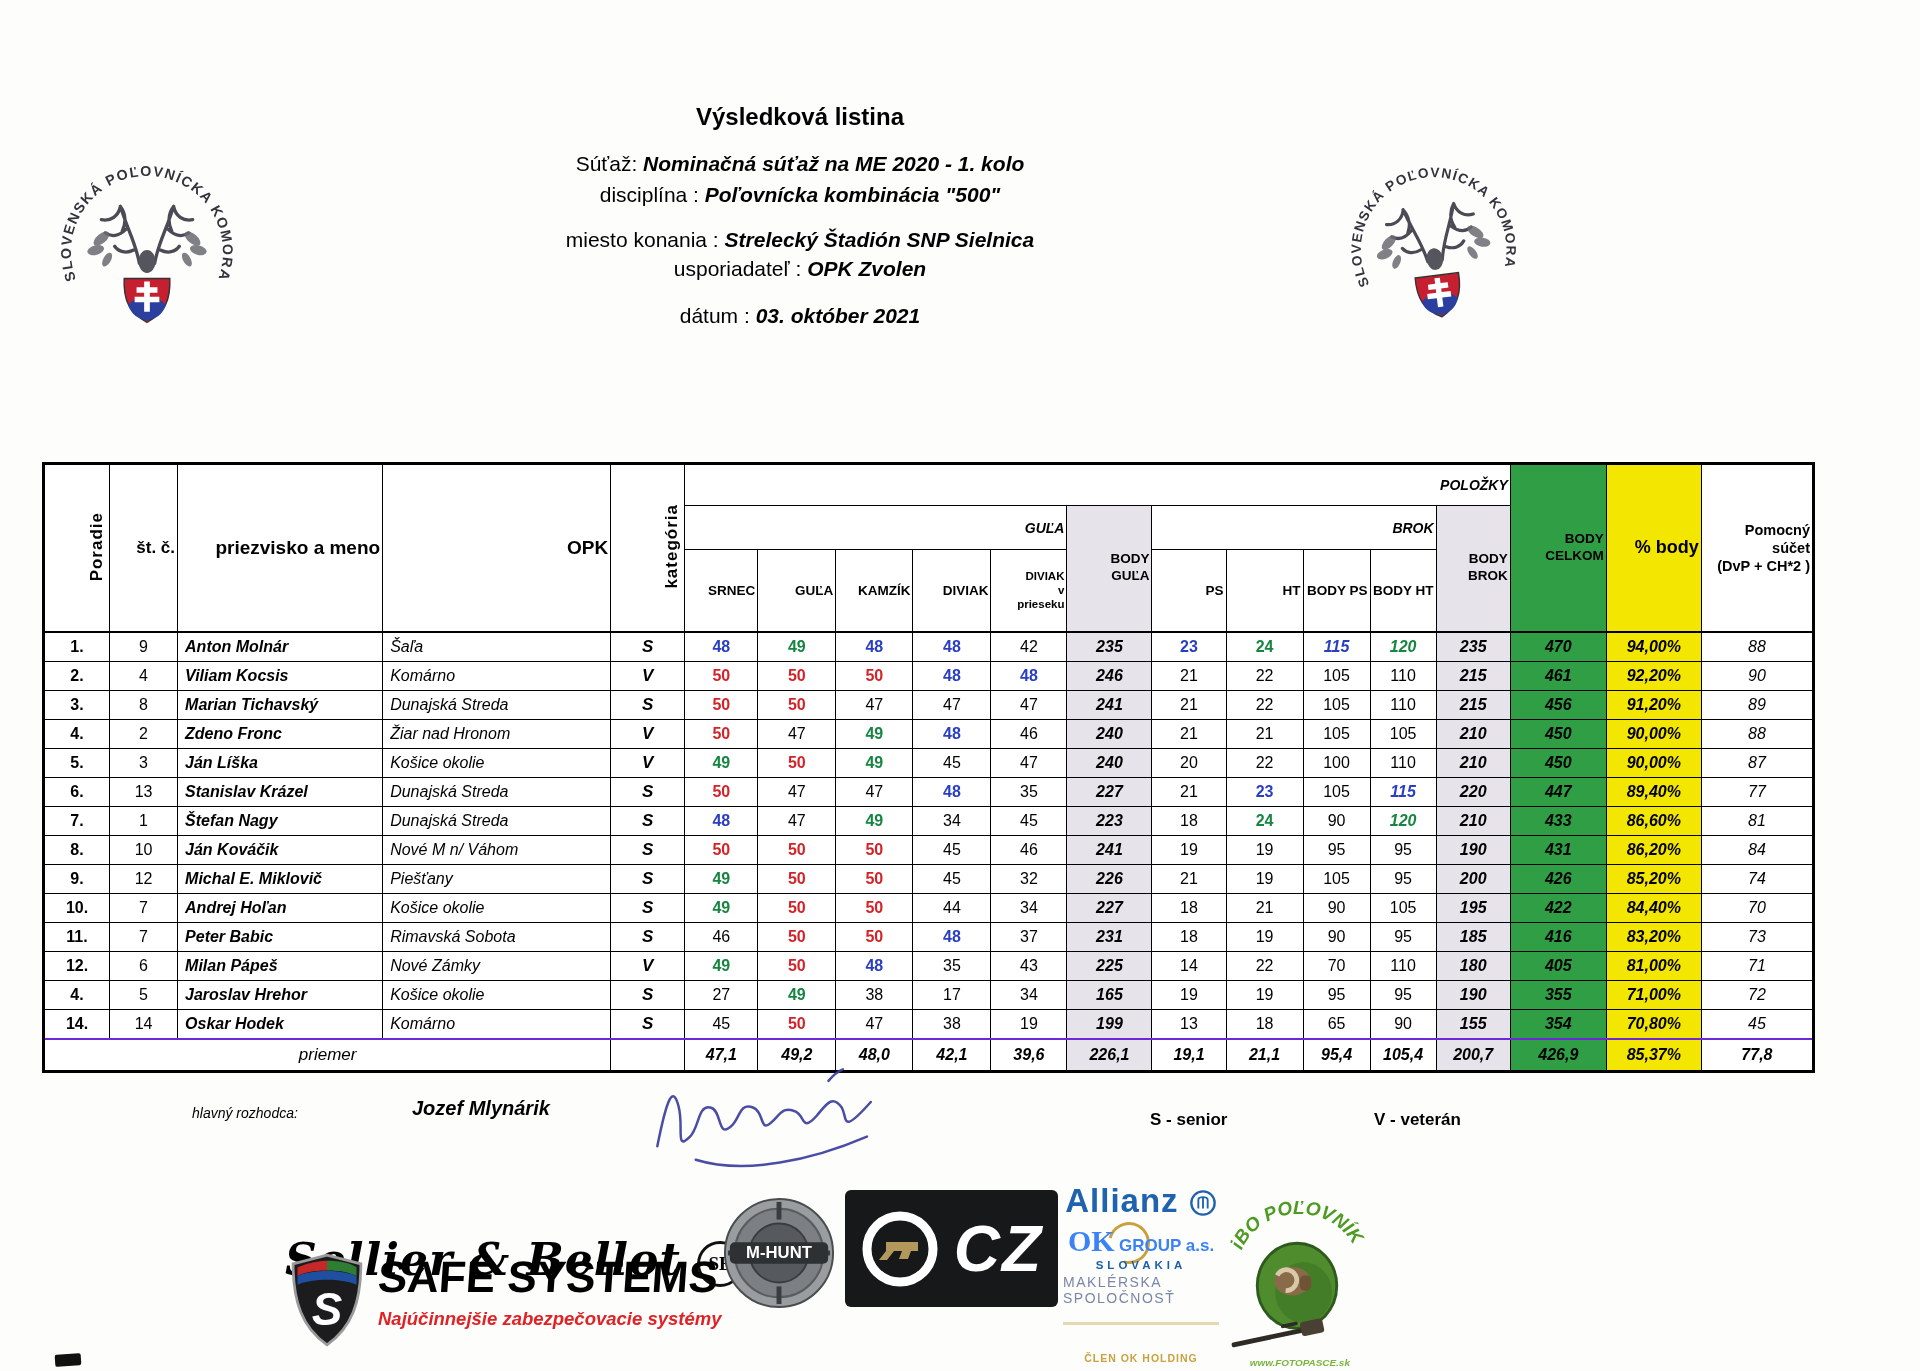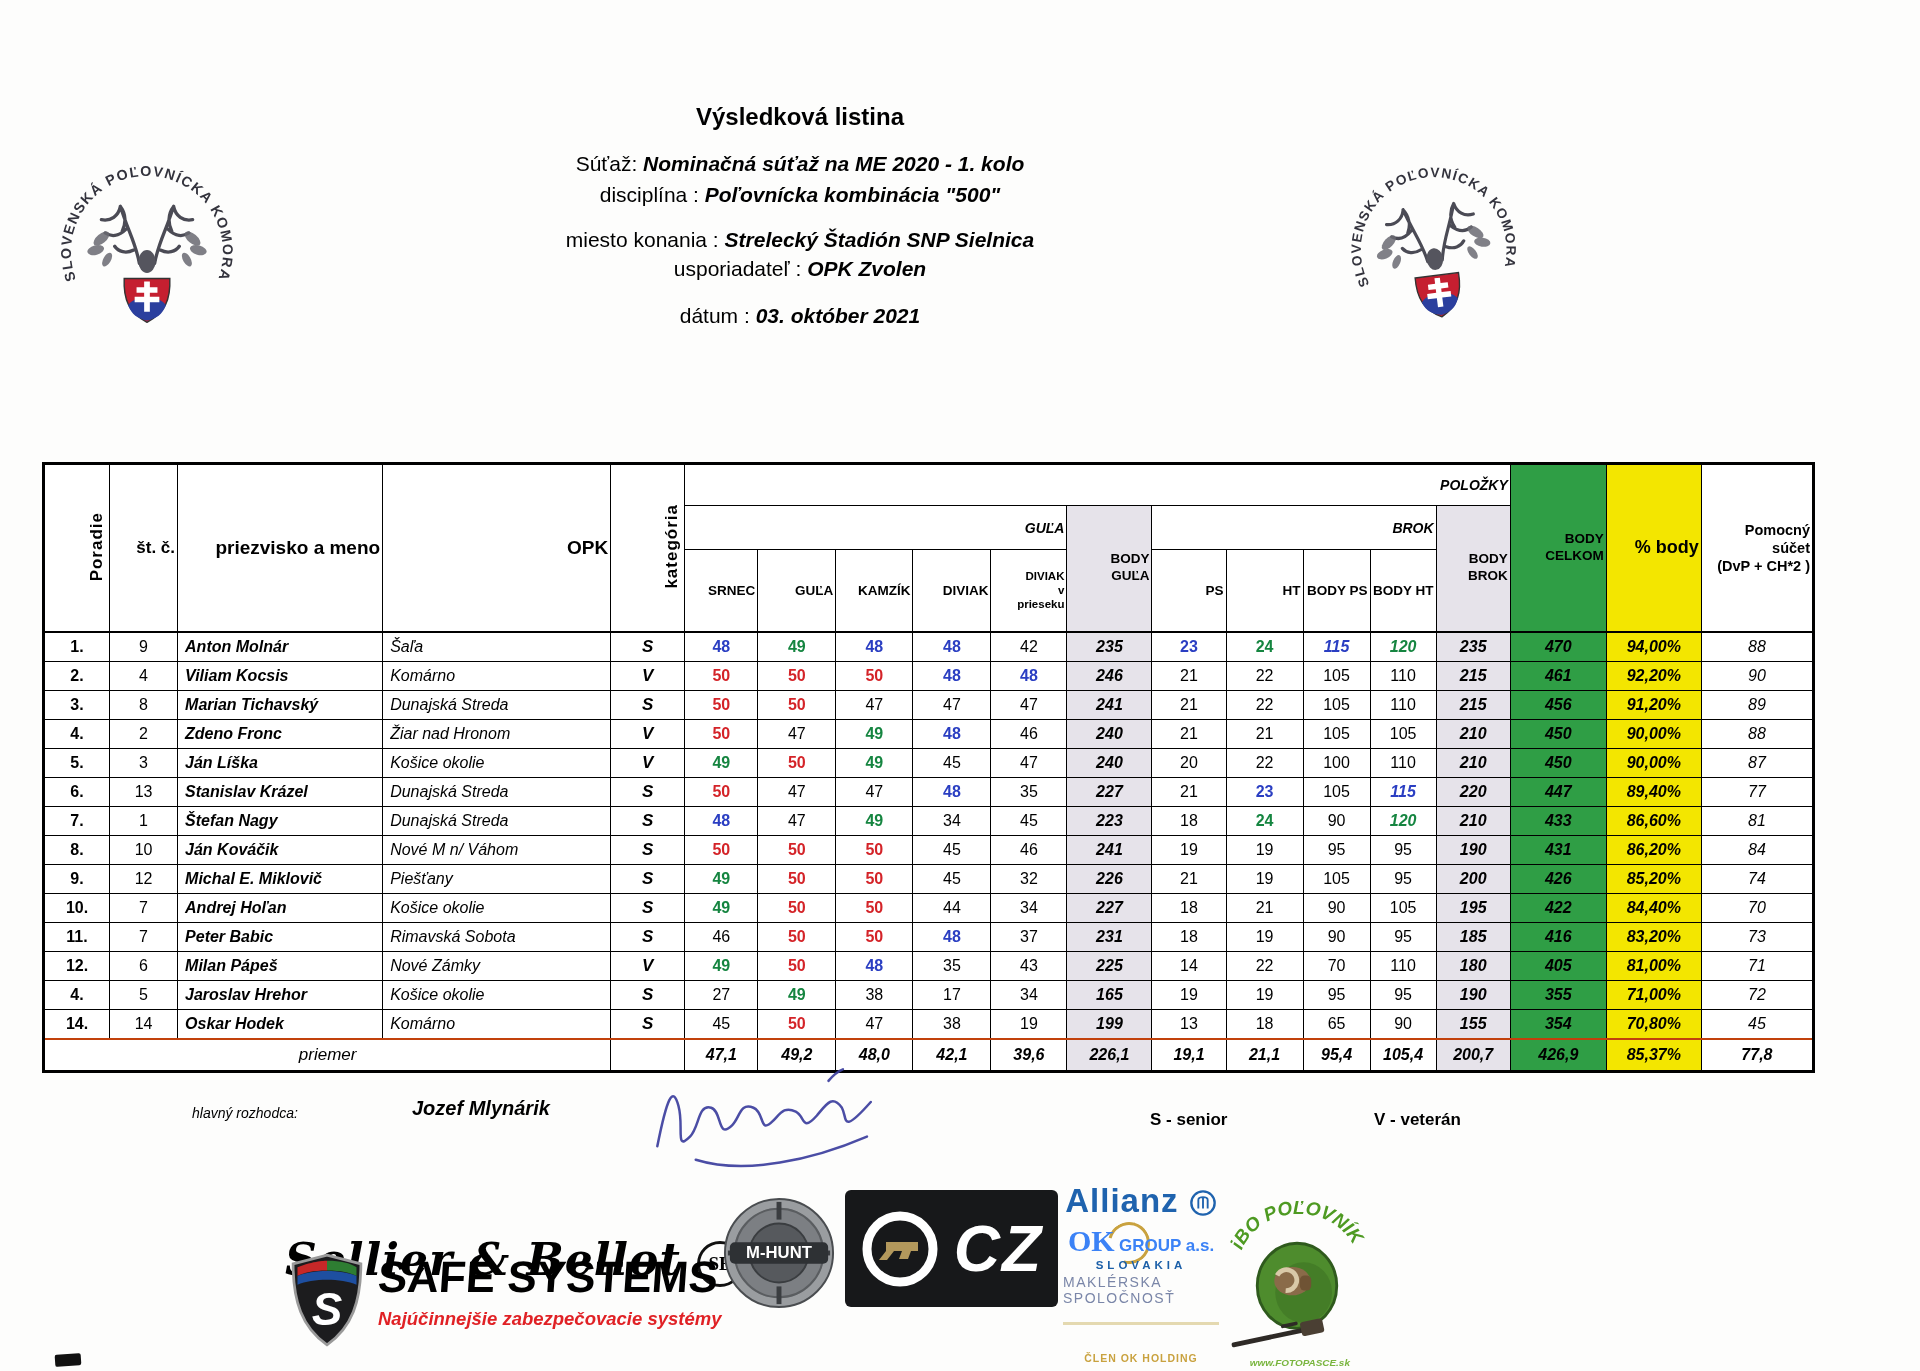--- a/index.html
+++ b/index.html
@@ -45,21 +45,21 @@
   td.col-opk{text-align:left;padding-left:7px;font-style:italic;}
   td.col-kat{font-weight:bold;font-style:italic;font-size:17px;}
   td.col-body_gula,td.col-body_brok{background:#e6e3ea;font-weight:bold;font-style:italic;}
   td.col-body_celkom{background:#2f9e45;font-weight:bold;font-style:italic;}
   td.col-pct_body{background:#f3e600;font-weight:bold;font-style:italic;}
   td.col-pomocny{font-style:italic;}
   .num-red{color:#d42328;font-weight:bold;}
   .num-green{color:#158540;font-weight:bold;}
   .num-blue{color:#2a3ec2;font-weight:bold;}
   td.col-body_ps[class*="num-"],td.col-body_ht[class*="num-"]{font-style:italic;}
-  tr.avg-row td{font-weight:bold;font-style:italic;height:30px;border-top:2px solid #c2410c;}
+  tr.avg-row td{font-weight:bold;font-style:italic;height:30px;border-top:2px solid #6d28d9;}
   tr.avg-row td.avg-label{font-weight:normal;font-size:17px;}
   tr.avg-row td.col-kat{font-weight:normal;}
 
   
   .referee-label{position:absolute;left:192px;top:1105px;font-size:14px;font-style:italic;}
   .referee-name{position:absolute;left:412px;top:1097px;font-size:20px;font-weight:bold;font-style:italic;}
   .signature{position:absolute;left:615px;top:1052px;width:300px;height:125px;}
   .legend-s{position:absolute;left:1150px;top:1110px;font-size:17px;font-weight:bold;}
   .legend-v{position:absolute;left:1374px;top:1110px;font-size:17px;font-weight:bold;}
 

